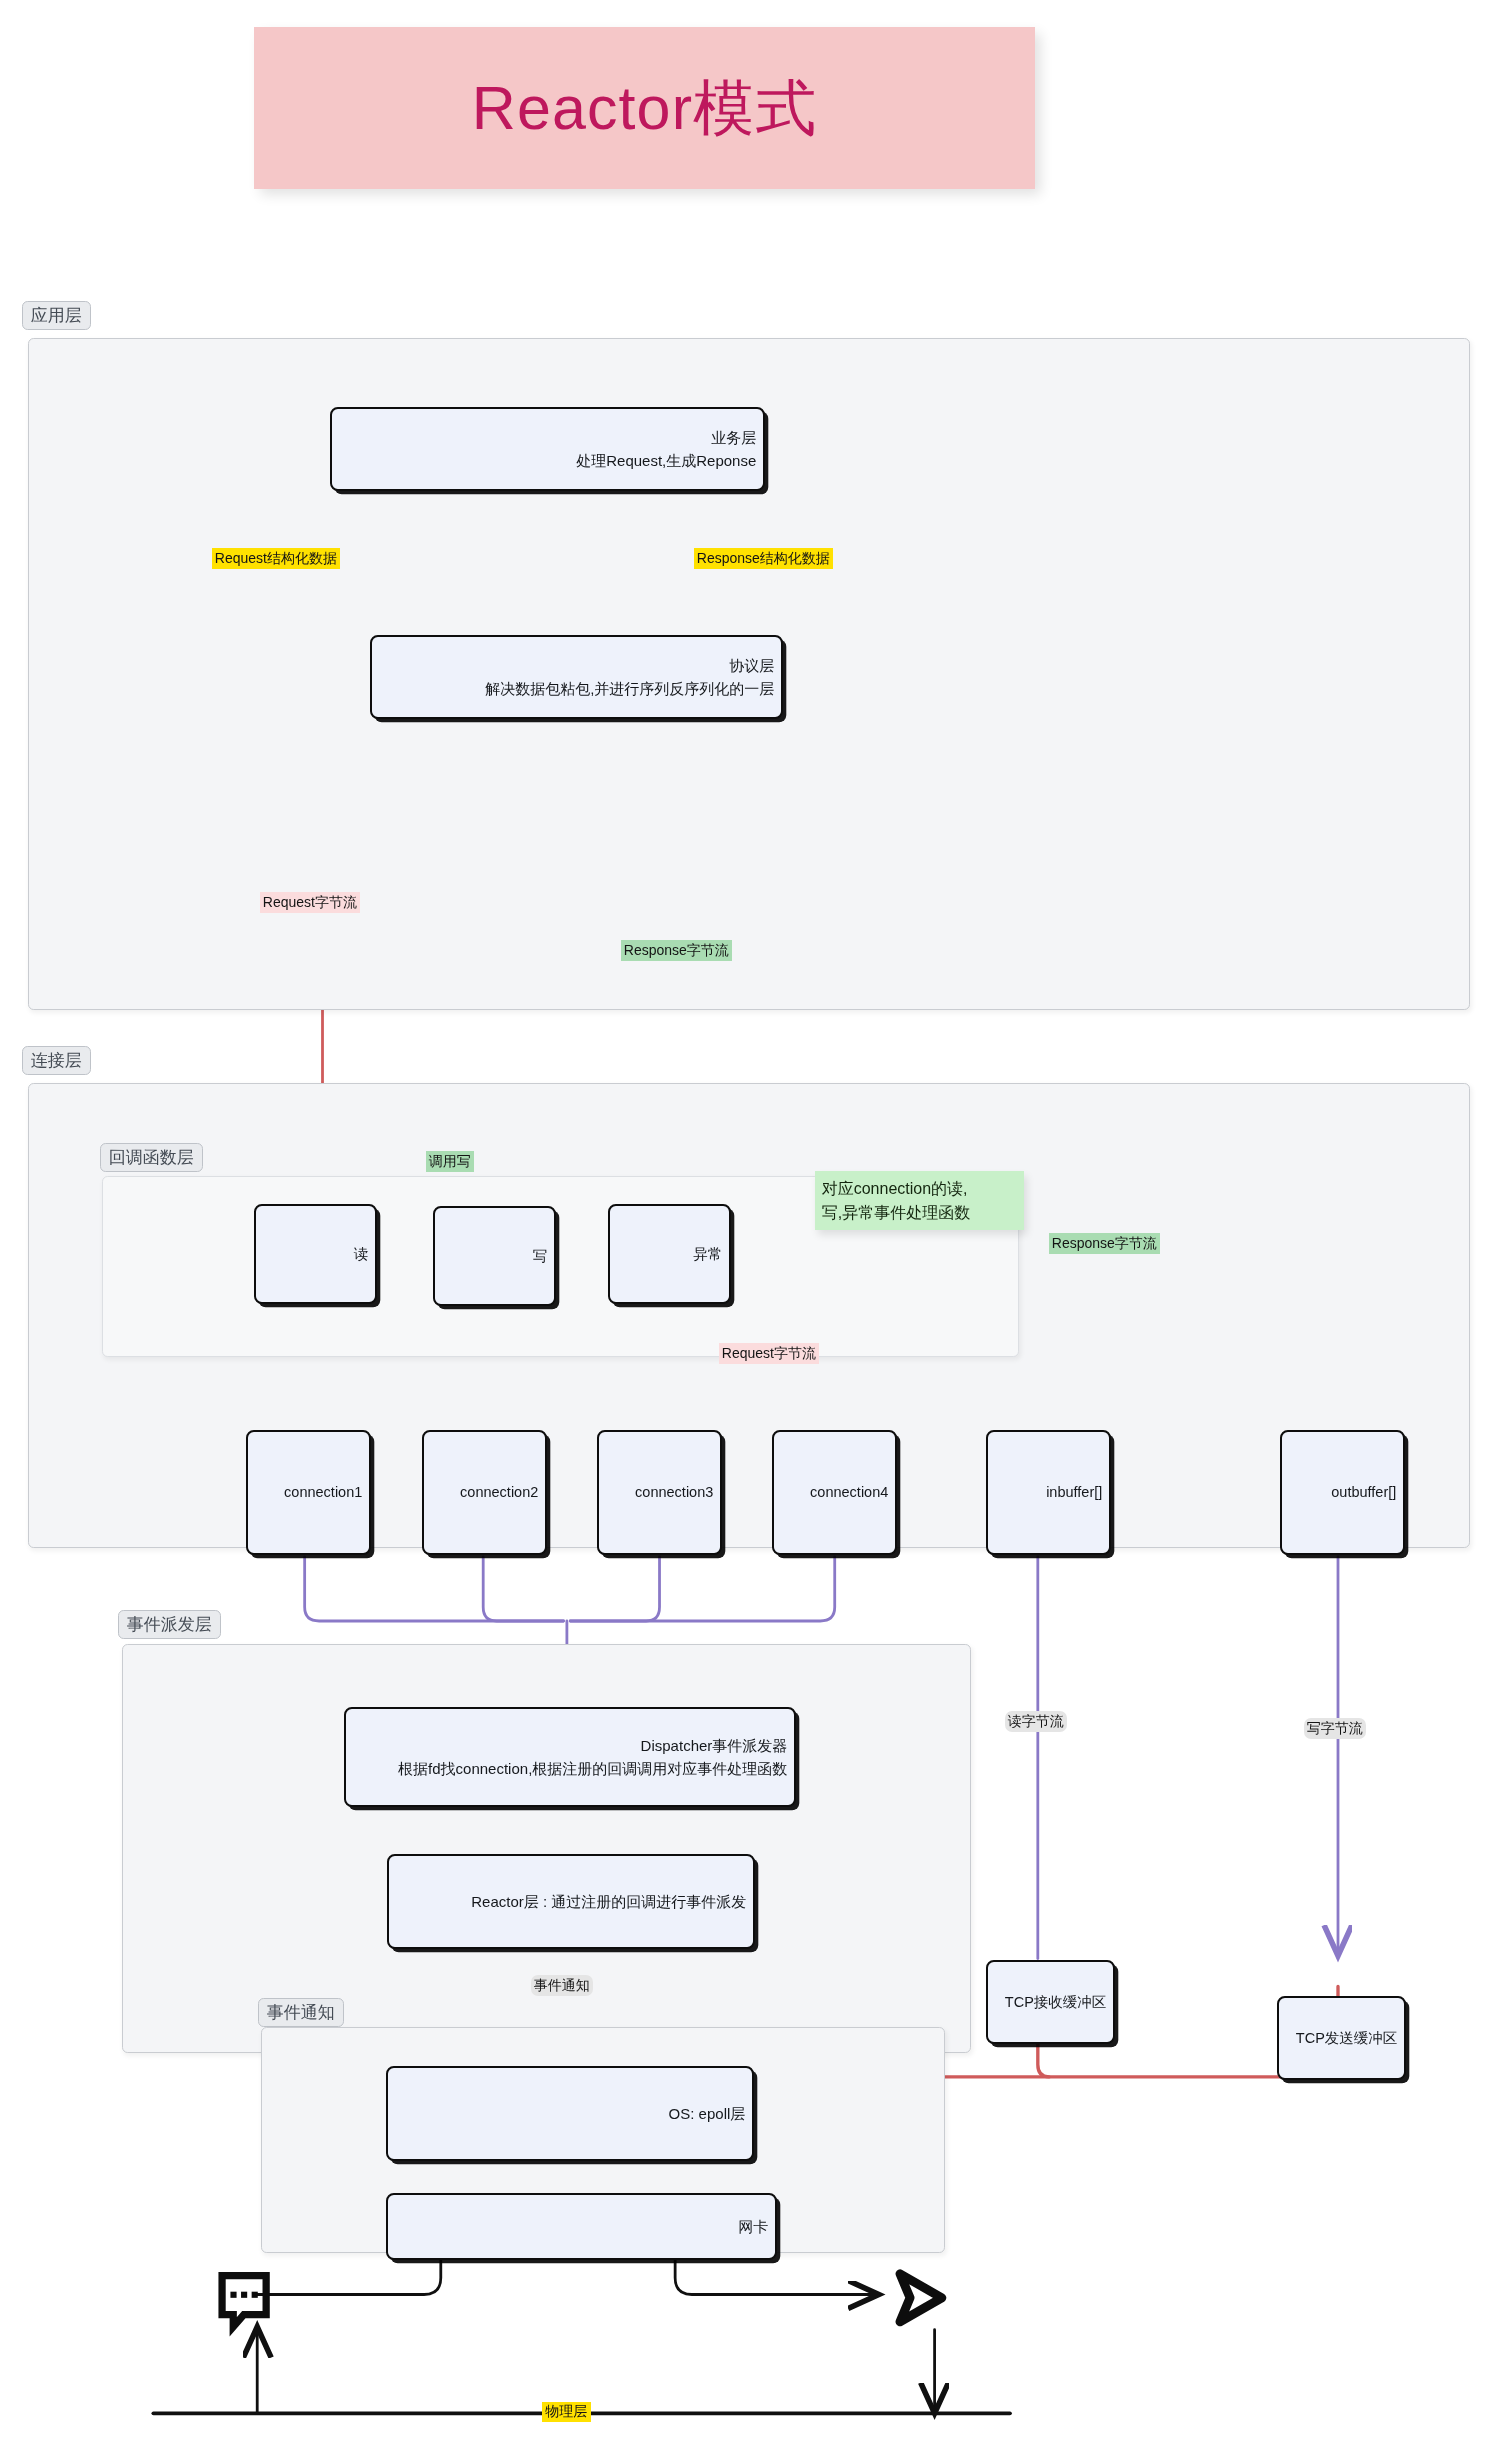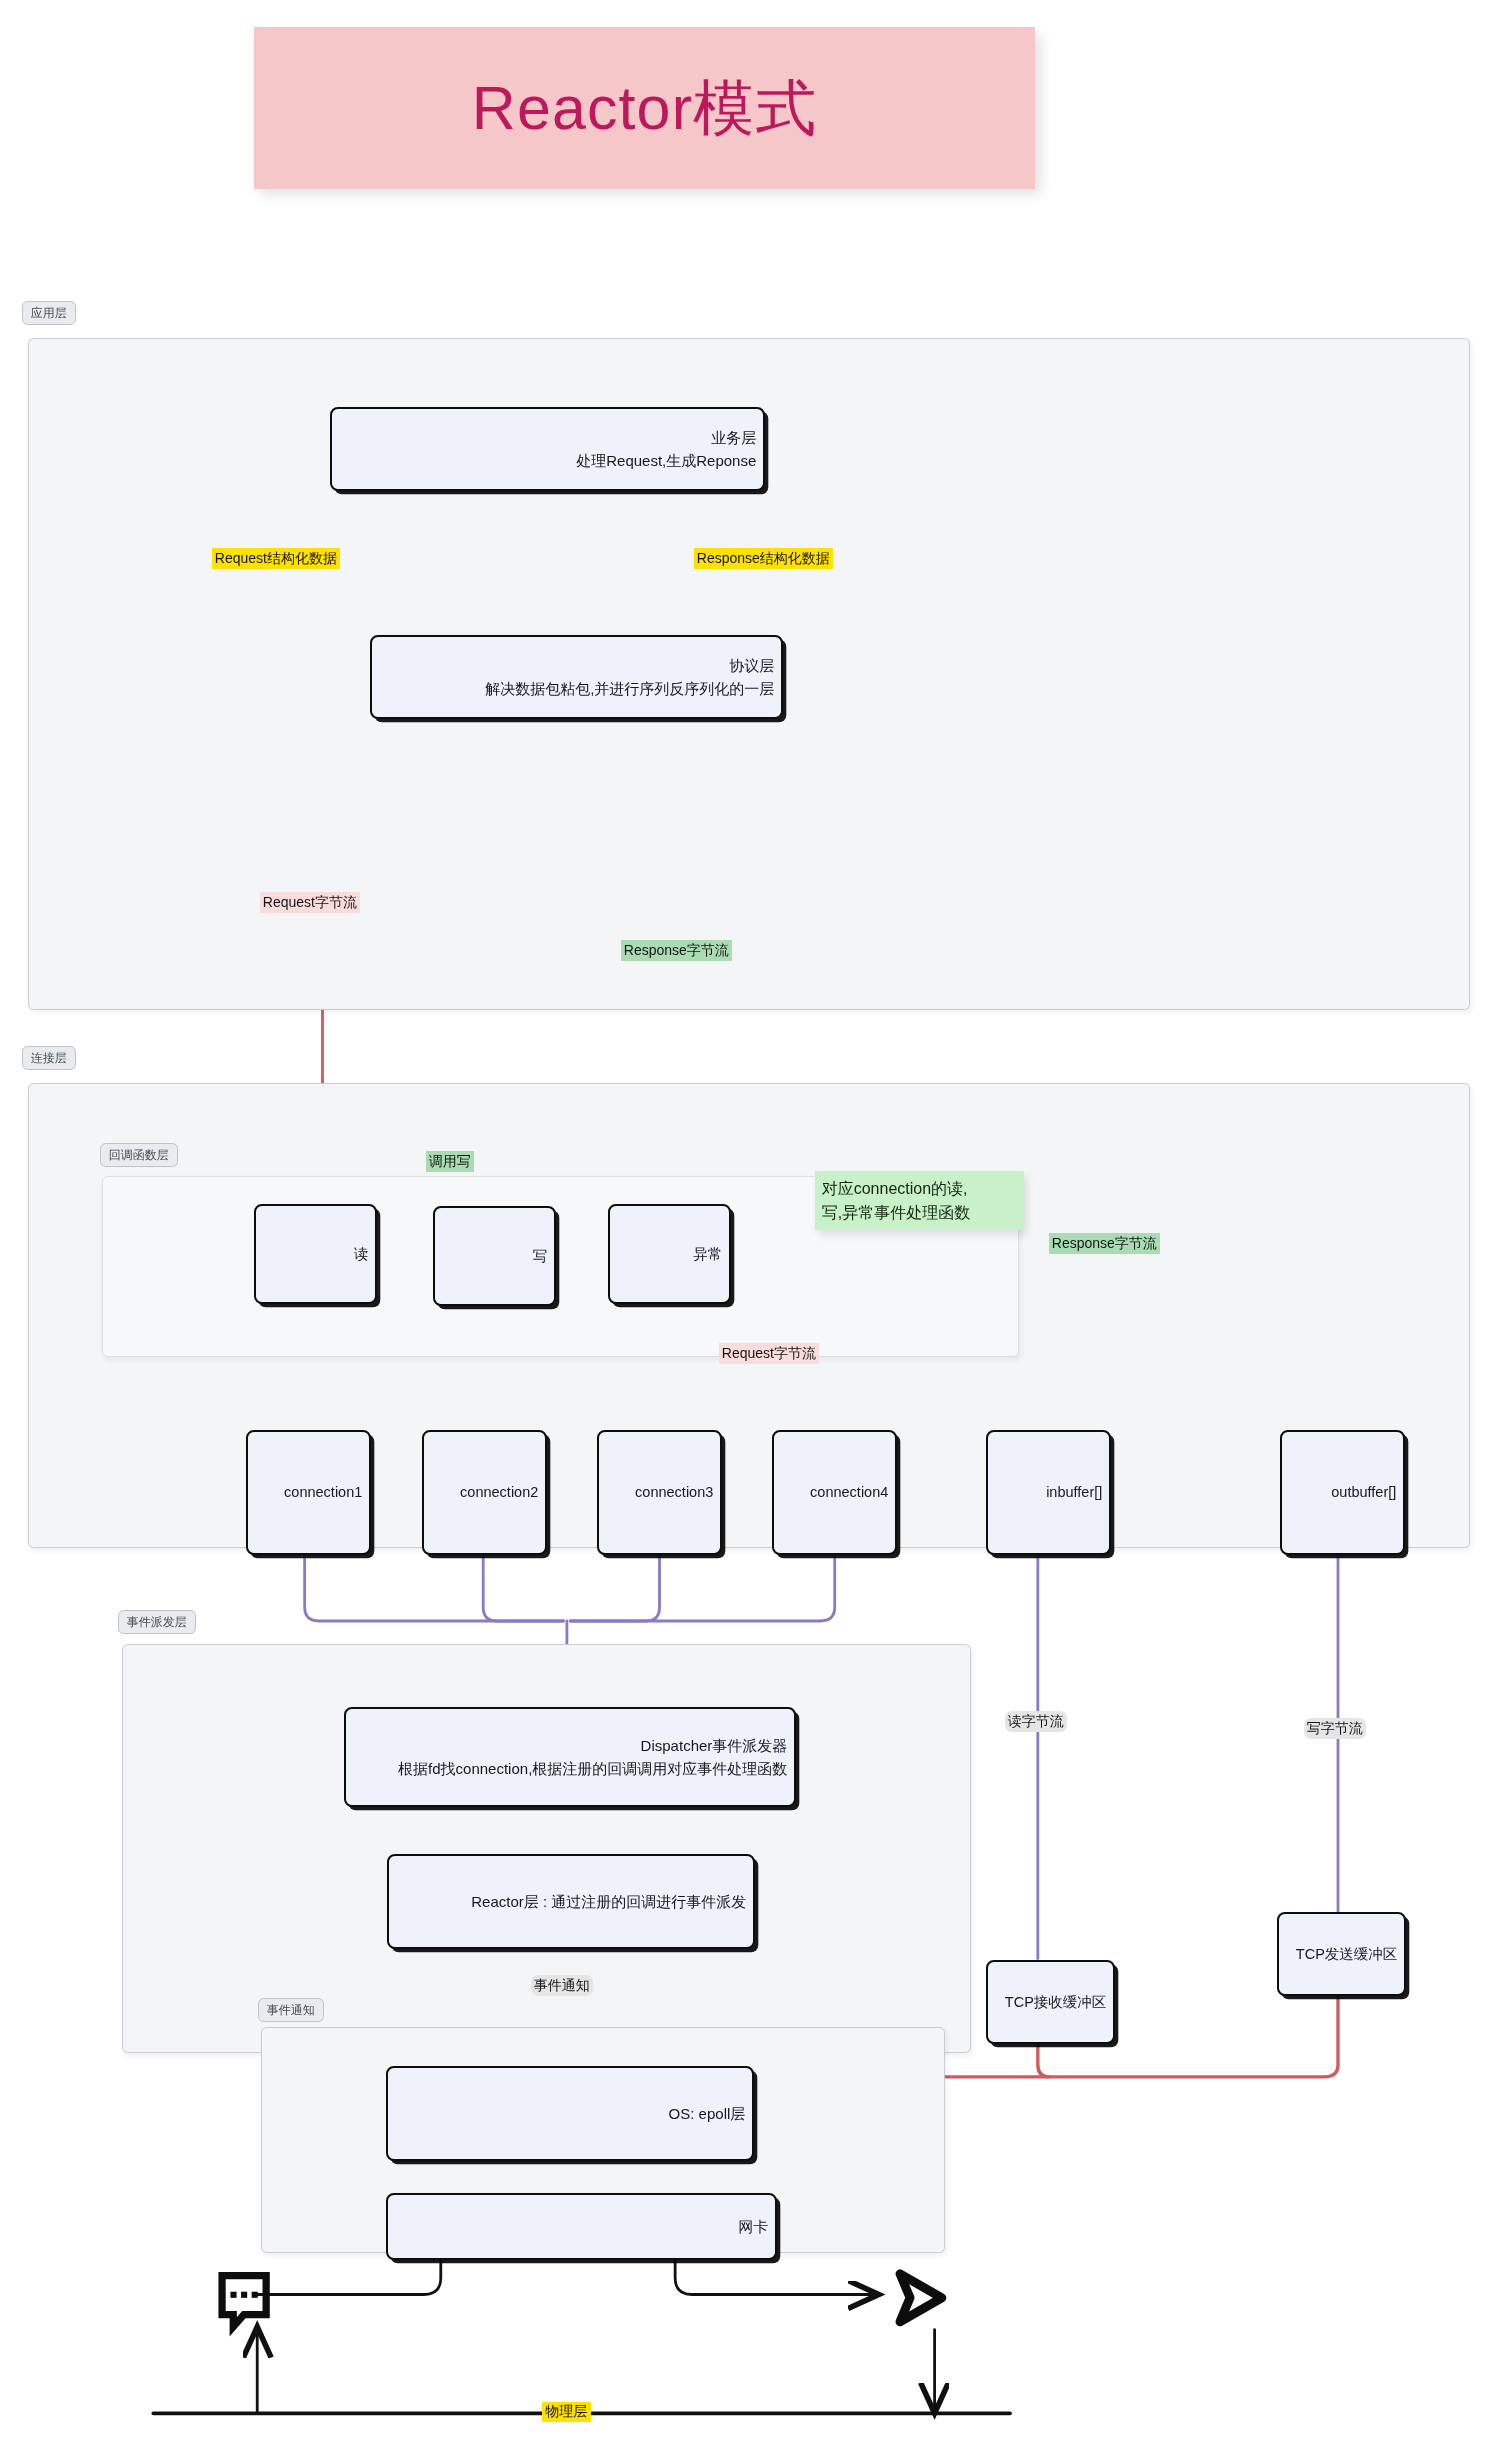--- a/index.html
+++ b/index.html
@@ -31,21 +31,21 @@
     border-radius:5.6px;
     box-shadow:1.7px 2.2px 5.6px rgba(0,0,0,.06);
   }
   .group.nested{background:#f7f8f9;border-color:#dcdfe3;}
   .group-tag{
     position:absolute;
     background:#e9ebee;
     border:1.1px solid #bfc3c9;
     border-radius:5.6px;
     color:#444b54;
-    font-size:12px;
+    font-size:17px;
     padding:4.5px 7.8px 5.6px 7.8px;
     white-space:nowrap;
     line-height:1;
   }
 
   
   .node{
     position:absolute;
     background:#eef2fb;
     border:2.8px solid #0d0d0d;
@@ -258,21 +258,21 @@
     <span class="l1">OS: epoll层</span>
   </div>
 
   <div class="node" style="left:386px;top:2193px;width:391px;height:67px;">
     <span class="l1">网卡</span>
   </div>
 
   <div class="node small" style="left:986px;top:1960px;width:129px;height:84px;">
     <span class="l1">TCP接收缓冲区</span>
   </div>
-  <div class="node small" style="left:1277px;top:1912px;width:129px;height:84px;">
+  <div class="node small" style="left:1277px;top:1996px;width:129px;height:84px;">
     <span class="l1">TCP发送缓冲区</span>
   </div>
 
   <div class="elabel hl-yellow" style="left:212px;top:548px;">Request结构化数据</div>
   <div class="elabel hl-yellow" style="left:694px;top:548px;">Response结构化数据</div>
   <div class="elabel hl-pink" style="left:260px;top:892px;">Request字节流</div>
   <div class="elabel hl-green" style="left:621px;top:940px;">Response字节流</div>
 
   <div class="elabel hl-green" style="left:426px;top:1151px;">调用写</div>
   <div class="elabel hl-green" style="left:1049px;top:1233px;">Response字节流</div>

